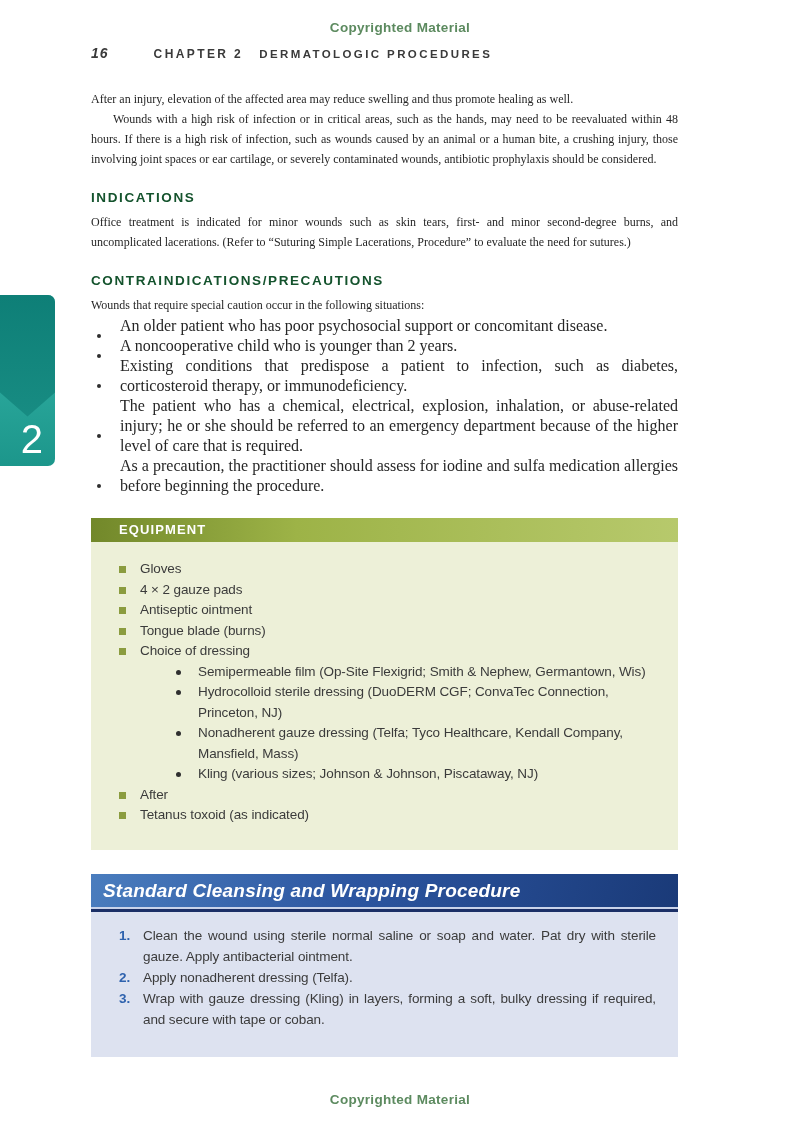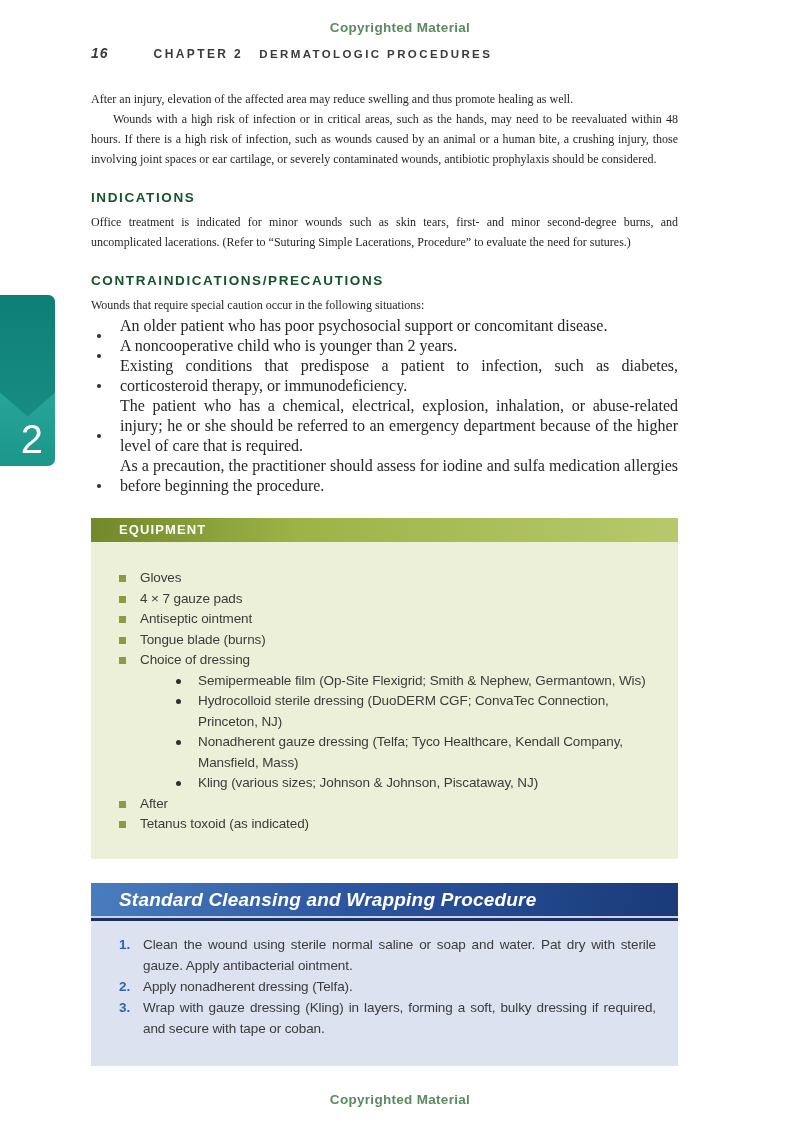--- a/index.html
+++ b/index.html
@@ -102,21 +102,21 @@
     font-family:"Liberation Sans", sans-serif;
     font-weight:bold;
     font-size:13px;
     letter-spacing:1.1px;
     line-height:24px;
     padding-left:28px;
     box-sizing:border-box;
   }
   .eqbody{
     background:#edf0d8;
-    padding:26px 20px 24px 0;
+    padding:17px 20px 24px 0;
   }
   .eqbody .row{
     display:flex;
     font-family:"Liberation Sans", sans-serif;
     font-size:13.5px;
     letter-spacing:-0.1px;
     line-height:20.5px;
     color:#3b3b3b;
   }
   .eqbody .sq{
@@ -142,21 +142,21 @@
   .procbox{margin-top:24px;width:587px;}
   .prochead{
     height:33px;
     background:linear-gradient(105deg,#4a7dbe 0%,#2c55a0 45%,#1a3a78 100%);
     color:#ffffff;
     font-family:"Liberation Sans", sans-serif;
     font-weight:bold;
     font-style:italic;
     font-size:19px;
     line-height:33px;
-    padding-left:28px;
+    padding-left:12px;
     box-sizing:border-box;
     letter-spacing:.2px;
   }
   .procgap{height:2px;background:#c9d3ea;}
   .procrule{height:3px;background:#1b2f66;}
   .procbody{
     background:#dde2f0;
     padding:13px 22px 27px 0;
   }
   .procbody .step{
@@ -231,21 +231,21 @@
 
     <div class="eqbox">
       <div class="eqhead">EQUIPMENT</div>
       <div class="eqbody">
         <div class="row">
             <span class="sq"></span>
             <span class="itxt">Gloves</span>
           </div>
         <div class="row">
             <span class="sq"></span>
-            <span class="itxt">4 × 7 gauze pads</span>
+            <span class="itxt">4 × 2 gauze pads</span>
           </div>
         <div class="row">
             <span class="sq"></span>
             <span class="itxt">Antiseptic ointment</span>
           </div>
         <div class="row">
             <span class="sq"></span>
             <span class="itxt">Tongue blade (burns)</span>
           </div>
         <div class="row">

